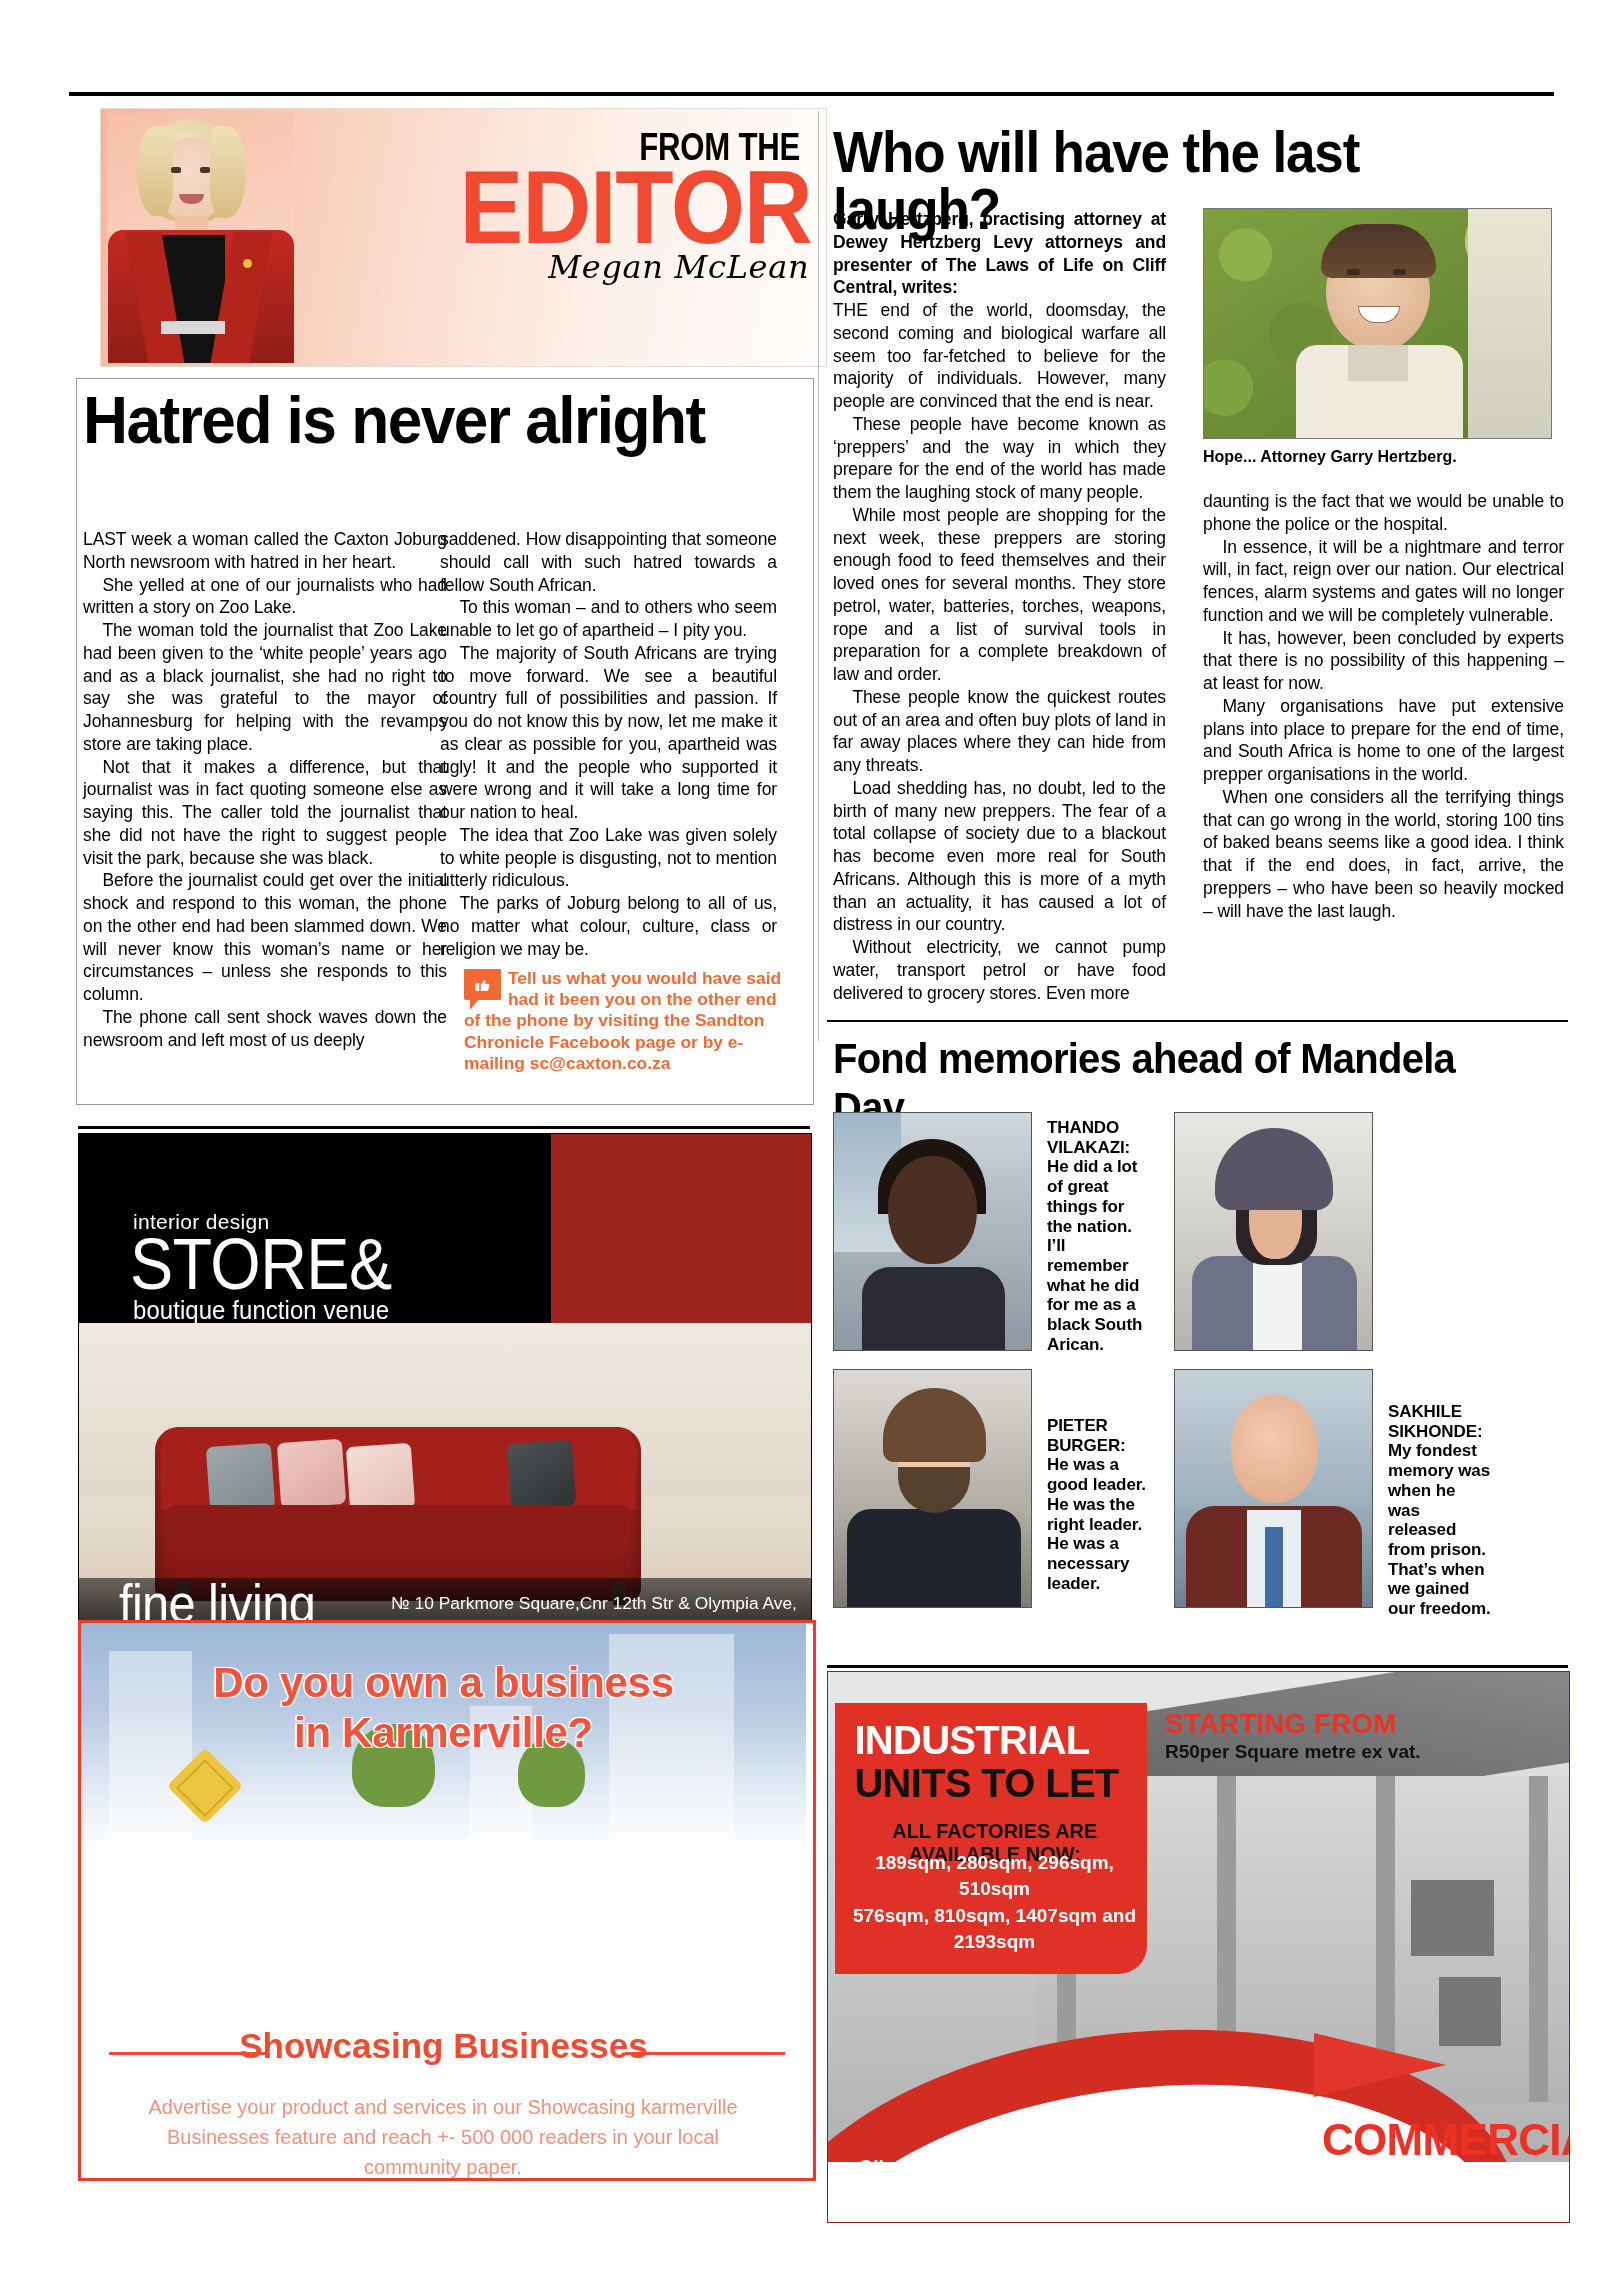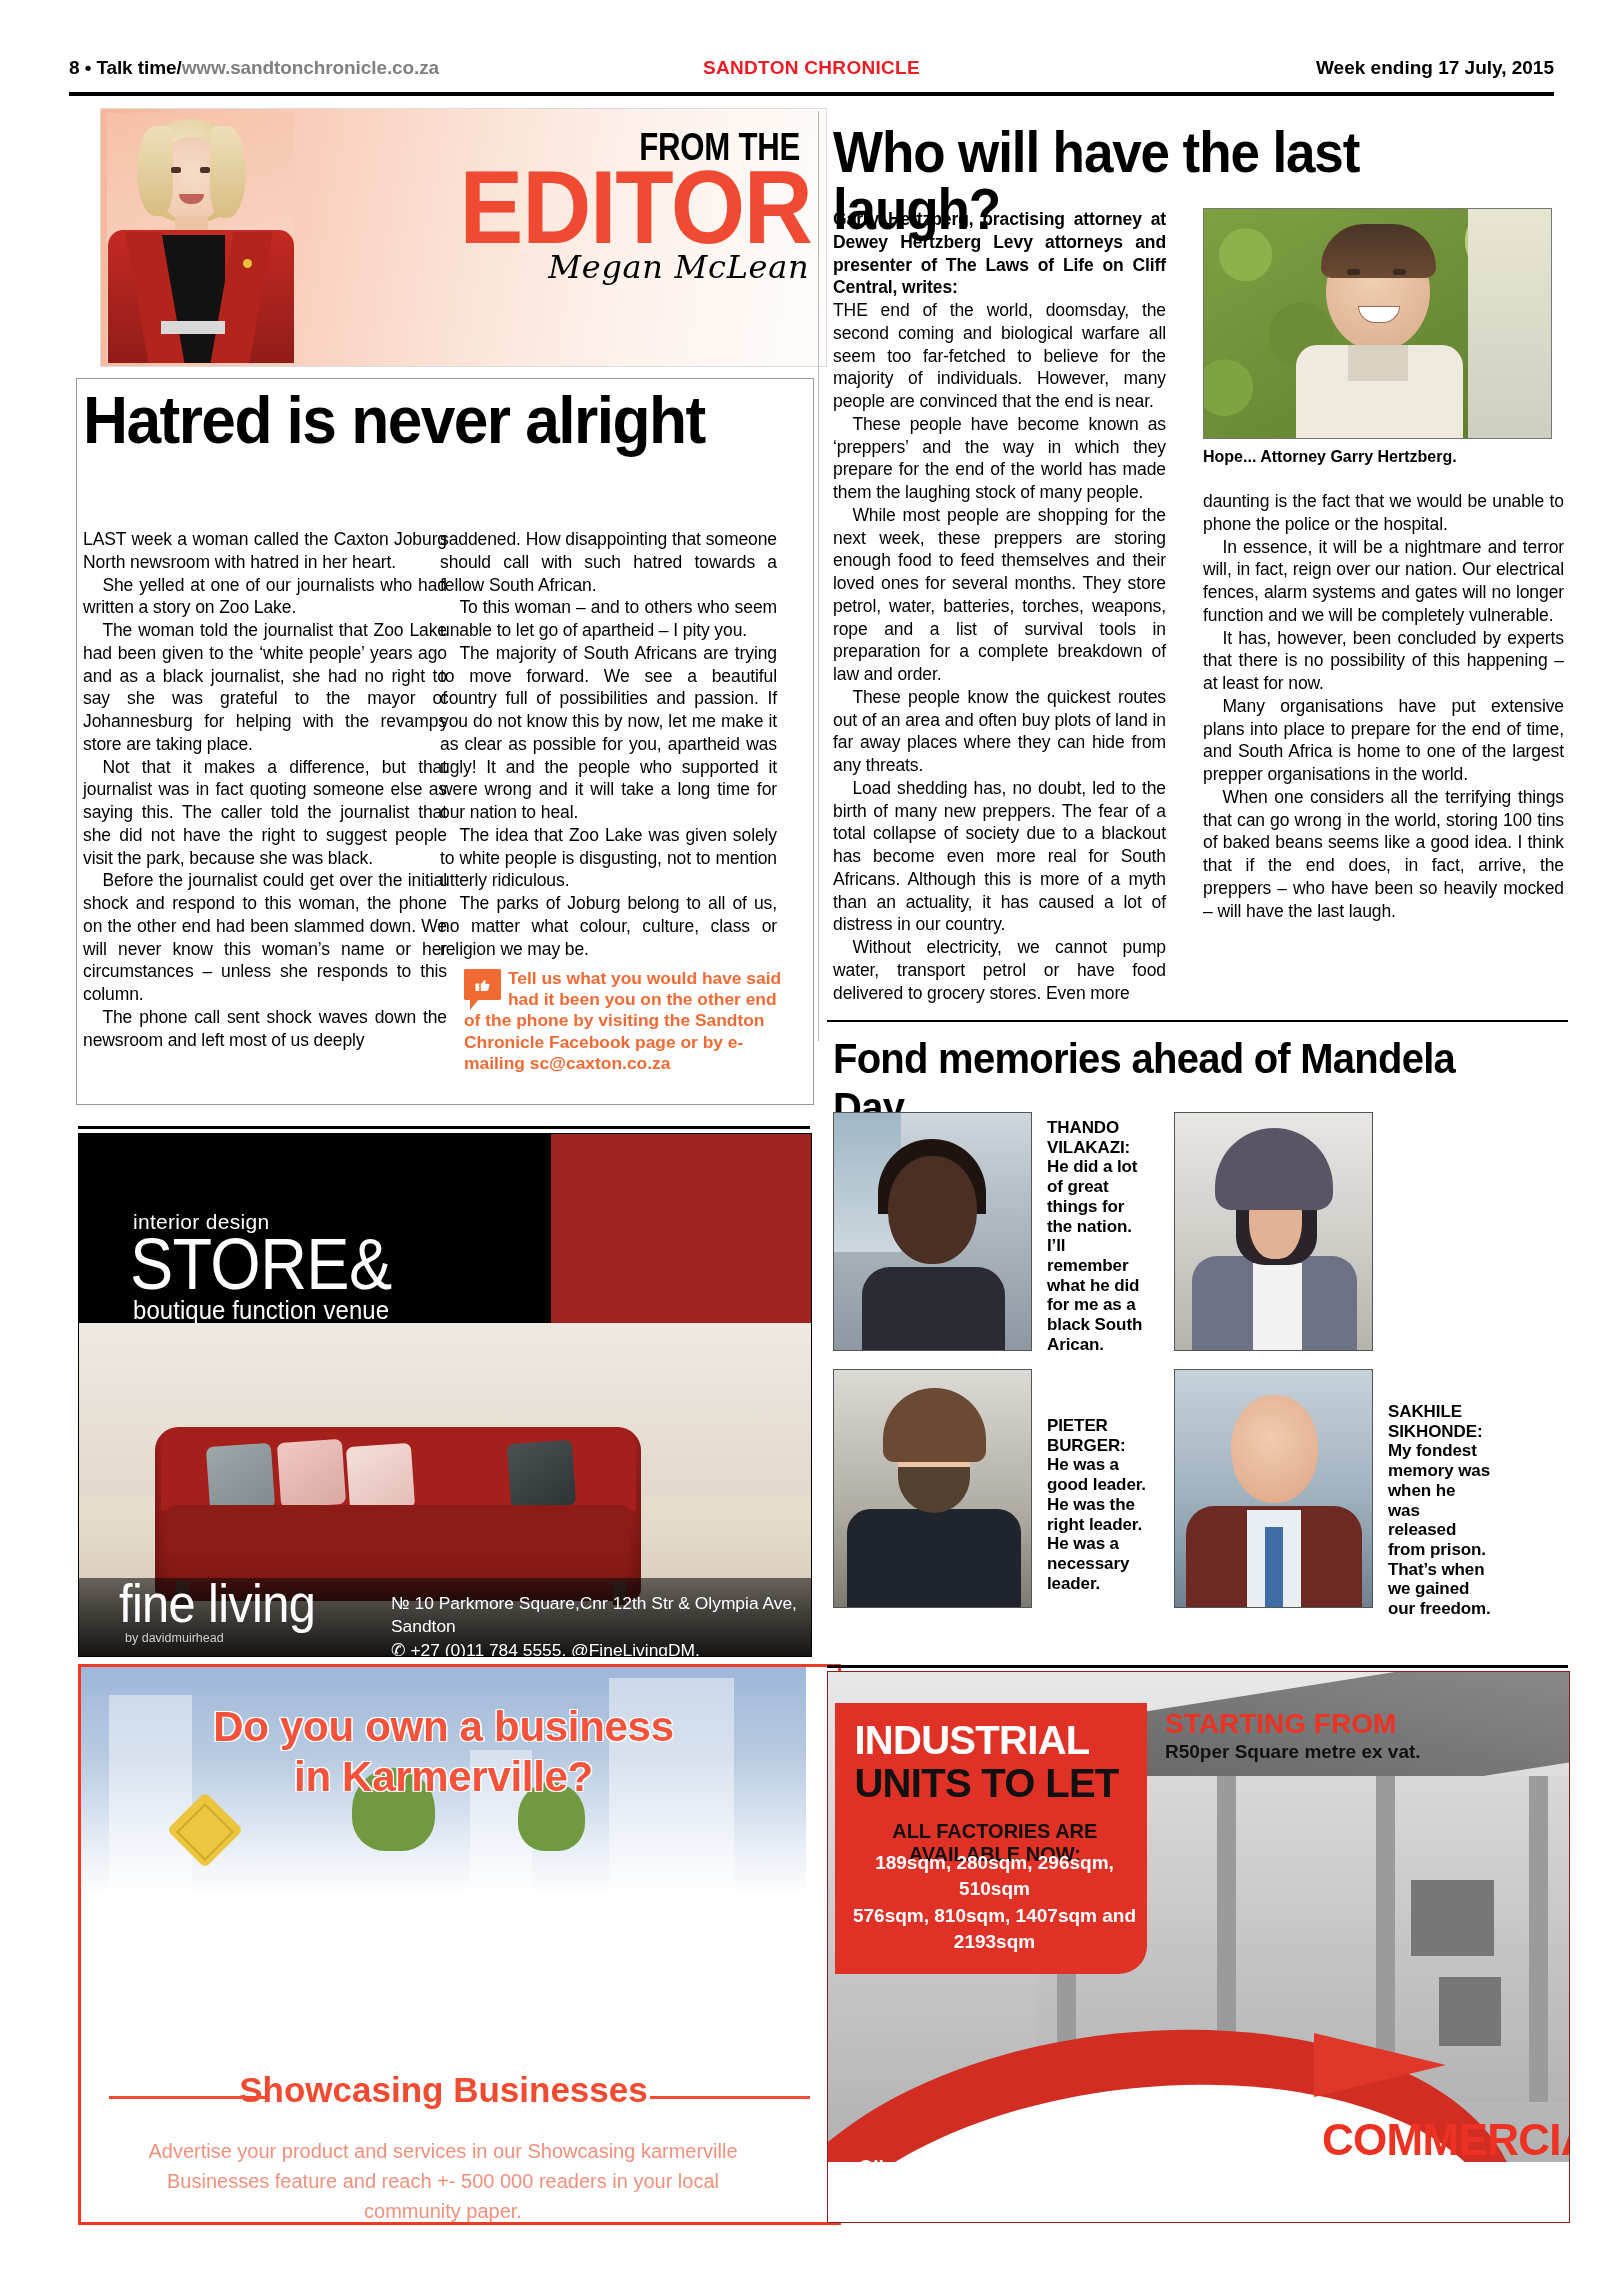--- a/index.html
+++ b/index.html
@@ -142,21 +142,21 @@
   .sofa-seat{position:absolute;left:87px;top:182px;width:464px;height:50px;background:#8d1b17;border-radius:9.7px;}
   .sofa-leg{position:absolute;width:12.5px;height:23.6px;background:#4a3124;bottom:-19.4px;}
   .cushion{position:absolute;width:65px;height:65px;border-radius:7px;transform:rotate(-4deg);}
   .fl-logo{position:absolute;left:40px;top:250px;color:#fff;font-size:53px;font-weight:300;letter-spacing:-0.7px;
       transform:scaleX(.92);transform-origin:left center;}
   .fl-by{position:absolute;left:46px;top:308px;color:#cfcfcf;font-size:12.5px;}
   .fl-addr{position:absolute;left:312px;top:269px;color:#fff;font-size:17.4px;line-height:1.34;}
   .fl-strip{position:absolute;left:0;bottom:0;width:732px;height:78px;background:linear-gradient(180deg,rgba(10,8,8,.55),rgba(6,5,5,.92));}
 
   
-  .ad-karm{position:absolute;left:78px;top:1664px;width:732px;height:555px;border:3.5px solid #ee3b24;background:#fff;overflow:hidden;padding-left:25px;}
+  .ad-karm{position:absolute;left:78px;top:1620px;width:732px;height:555px;border:3.5px solid #ee3b24;background:#fff;overflow:hidden;}
   .km-sky{position:absolute;left:0;top:0;width:725px;height:229px;
      background:linear-gradient(180deg,#9db7d8 0%,#b9cbe2 40%,#e4ecf5 75%,#ffffff 100%);}
   .km-bldg{position:absolute;background:rgba(255,255,255,.45);}
   .km-tree{position:absolute;border-radius:50% 50% 40% 40%;background:#6f9a3f;}
   .km-sign{position:absolute;left:97px;top:136px;width:54px;height:54px;background:#ecc63f;transform:rotate(45deg);border-radius:5.6px;}
   .km-sign-in{position:absolute;left:8.3px;top:8.3px;width:37px;height:37px;background:#ecc63f;border:2.8px solid #cfa924;}
   .km-h1{position:absolute;left:0;top:35px;width:725px;text-align:center;color:#f4523a;font-size:42px;font-weight:bold;
       line-height:1.18;letter-spacing:-0.3px;text-shadow:1.4px 1.4px 0 #fff,-1.4px -1.4px 0 #fff,1.4px -1.4px 0 #fff,-1.4px 1.4px 0 #fff;}
   .km-rule{position:absolute;top:429px;height:2.8px;background:#ee4d33;}
   .km-show{position:absolute;left:0;top:403px;width:725px;text-align:center;color:#f04a30;font-size:35px;font-weight:bold;}
@@ -185,25 +185,20 @@
       border-width:32px 0 32px 132px;border-color:transparent transparent transparent #e0372a;}
   .ind-commercia{position:absolute;left:494px;top:443px;color:#ed3123;font-size:44px;font-weight:bold;letter-spacing:-0.7px;}
   .ind-contacts{position:absolute;left:30.5px;top:482px;color:#fff;font-size:19px;font-weight:bold;line-height:1.35;}
   .ind-whitebar{position:absolute;left:0;bottom:0;width:741px;height:60px;background:#fff;}
 </style>
 </head>
 <body>
 
 <div class="page">
 
-  <div class="masthead">
-    <div class="mh-left"><span>8 • Talk time/</span><span class="grey">www.sandtonchronicle.co.za</span></div>
-    <div class="mh-center">SANDTON CHRONICLE</div>
-    <div class="mh-right">Week ending 17 July, 2015</div>
-  </div>
   <div class="rule-top"></div>
 
   <div class="editor-box"></div>
 
   <div class="editor-banner">
     <div class="ed-photo">
       <div class="bg"></div>
       <div class="ed-hair"></div>
       <div class="ed-face"></div>
       <div class="ed-hairfront-l"></div>

